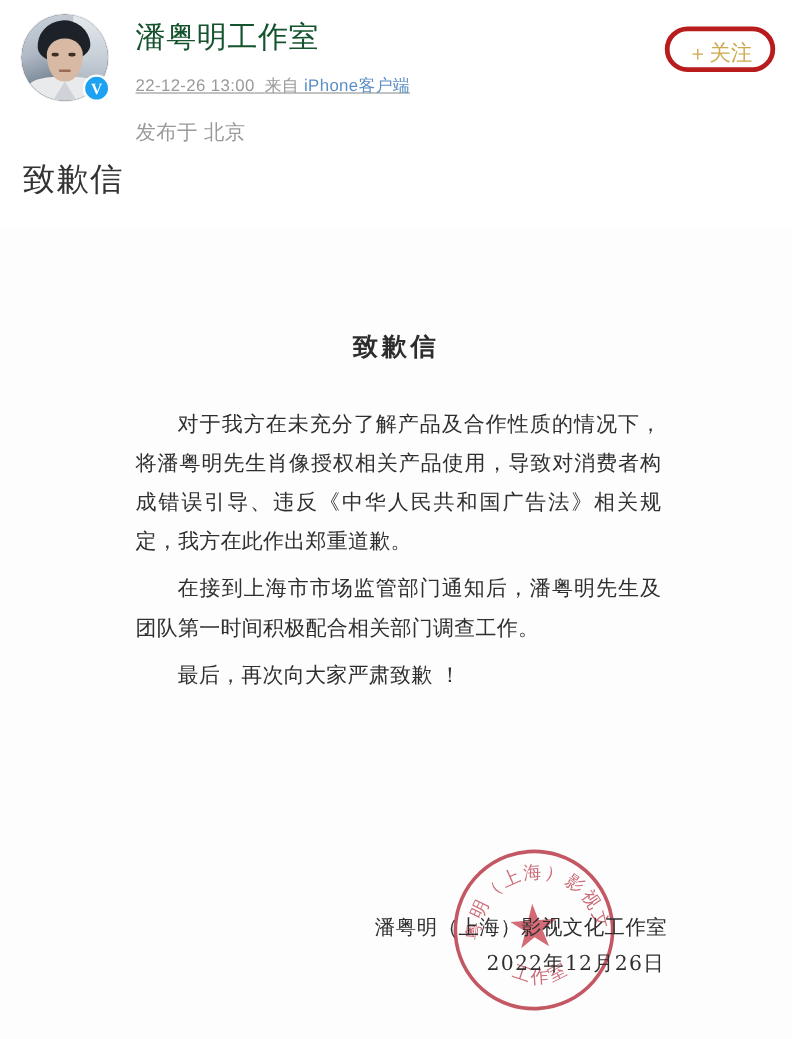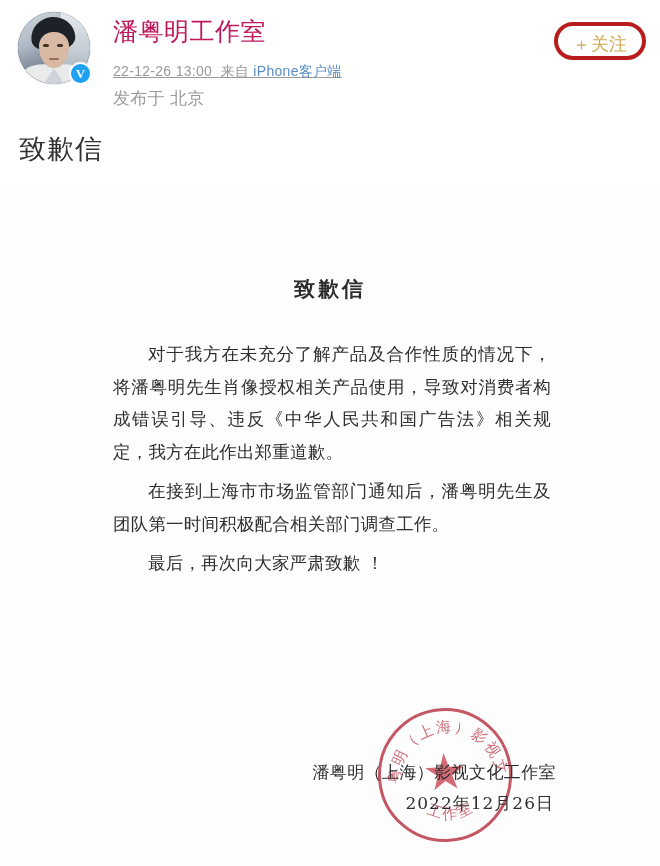--- a/index.html
+++ b/index.html
@@ -110,38 +110,38 @@
     font-family: "Liberation Serif", serif;
   }
 
   .user-block {
     position: absolute;
     left: 113px; top: 16px;
   }
   .user-name {
     font-size: 25px;
     line-height: 30px;
-    color: #be185d;
+    color: #14532d;
     letter-spacing: 0.5px;
     white-space: nowrap;
   }
   .meta-line {
     margin-top: 13px;
     font-size: 14px;
     line-height: 24px;
     color: #9a9a9a;
     white-space: nowrap;
     letter-spacing: 0.3px;
     text-decoration: underline;
   }
   .meta-source {
     color: #5b8ec4;
   }
   .meta-line2 {
-    margin-top: 4px;
+    margin-top: 16px;
     font-size: 17px;
     line-height: 24px;
     color: #9a9a9a;
     white-space: nowrap;
     letter-spacing: 0.3px;
   }
 
   .follow-btn {
     position: absolute;
     right: 14px; top: 22px;

